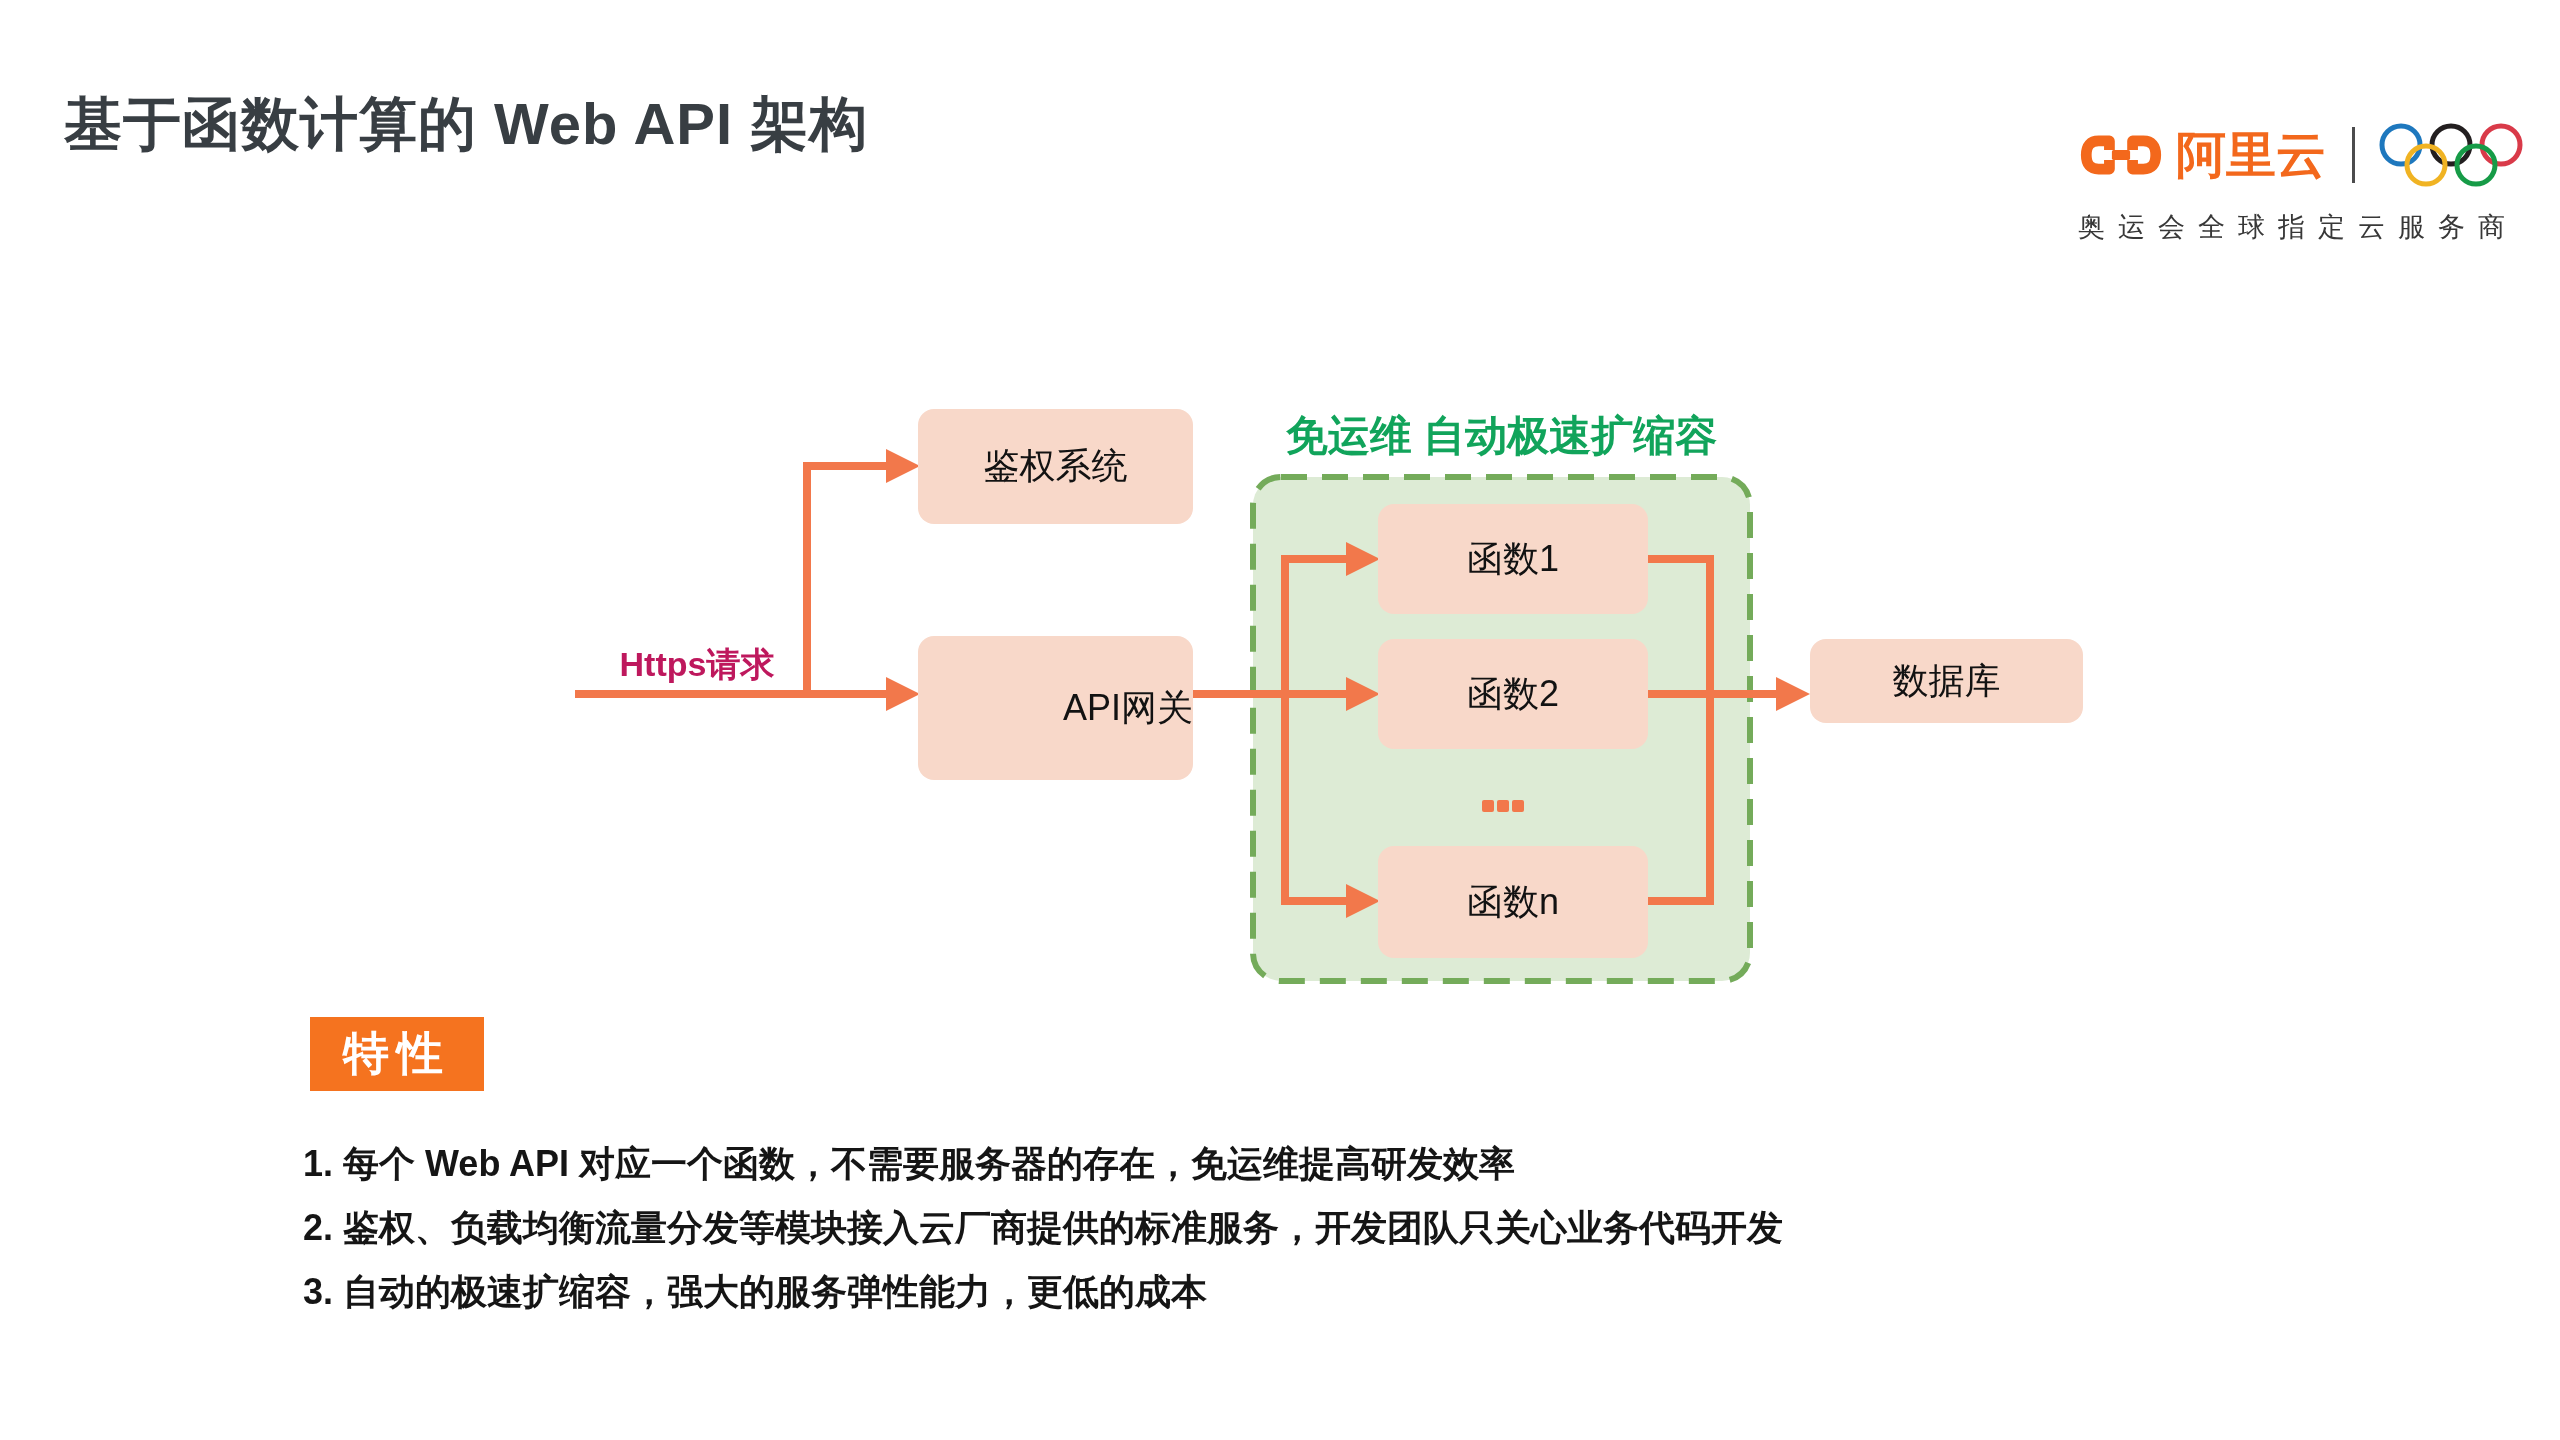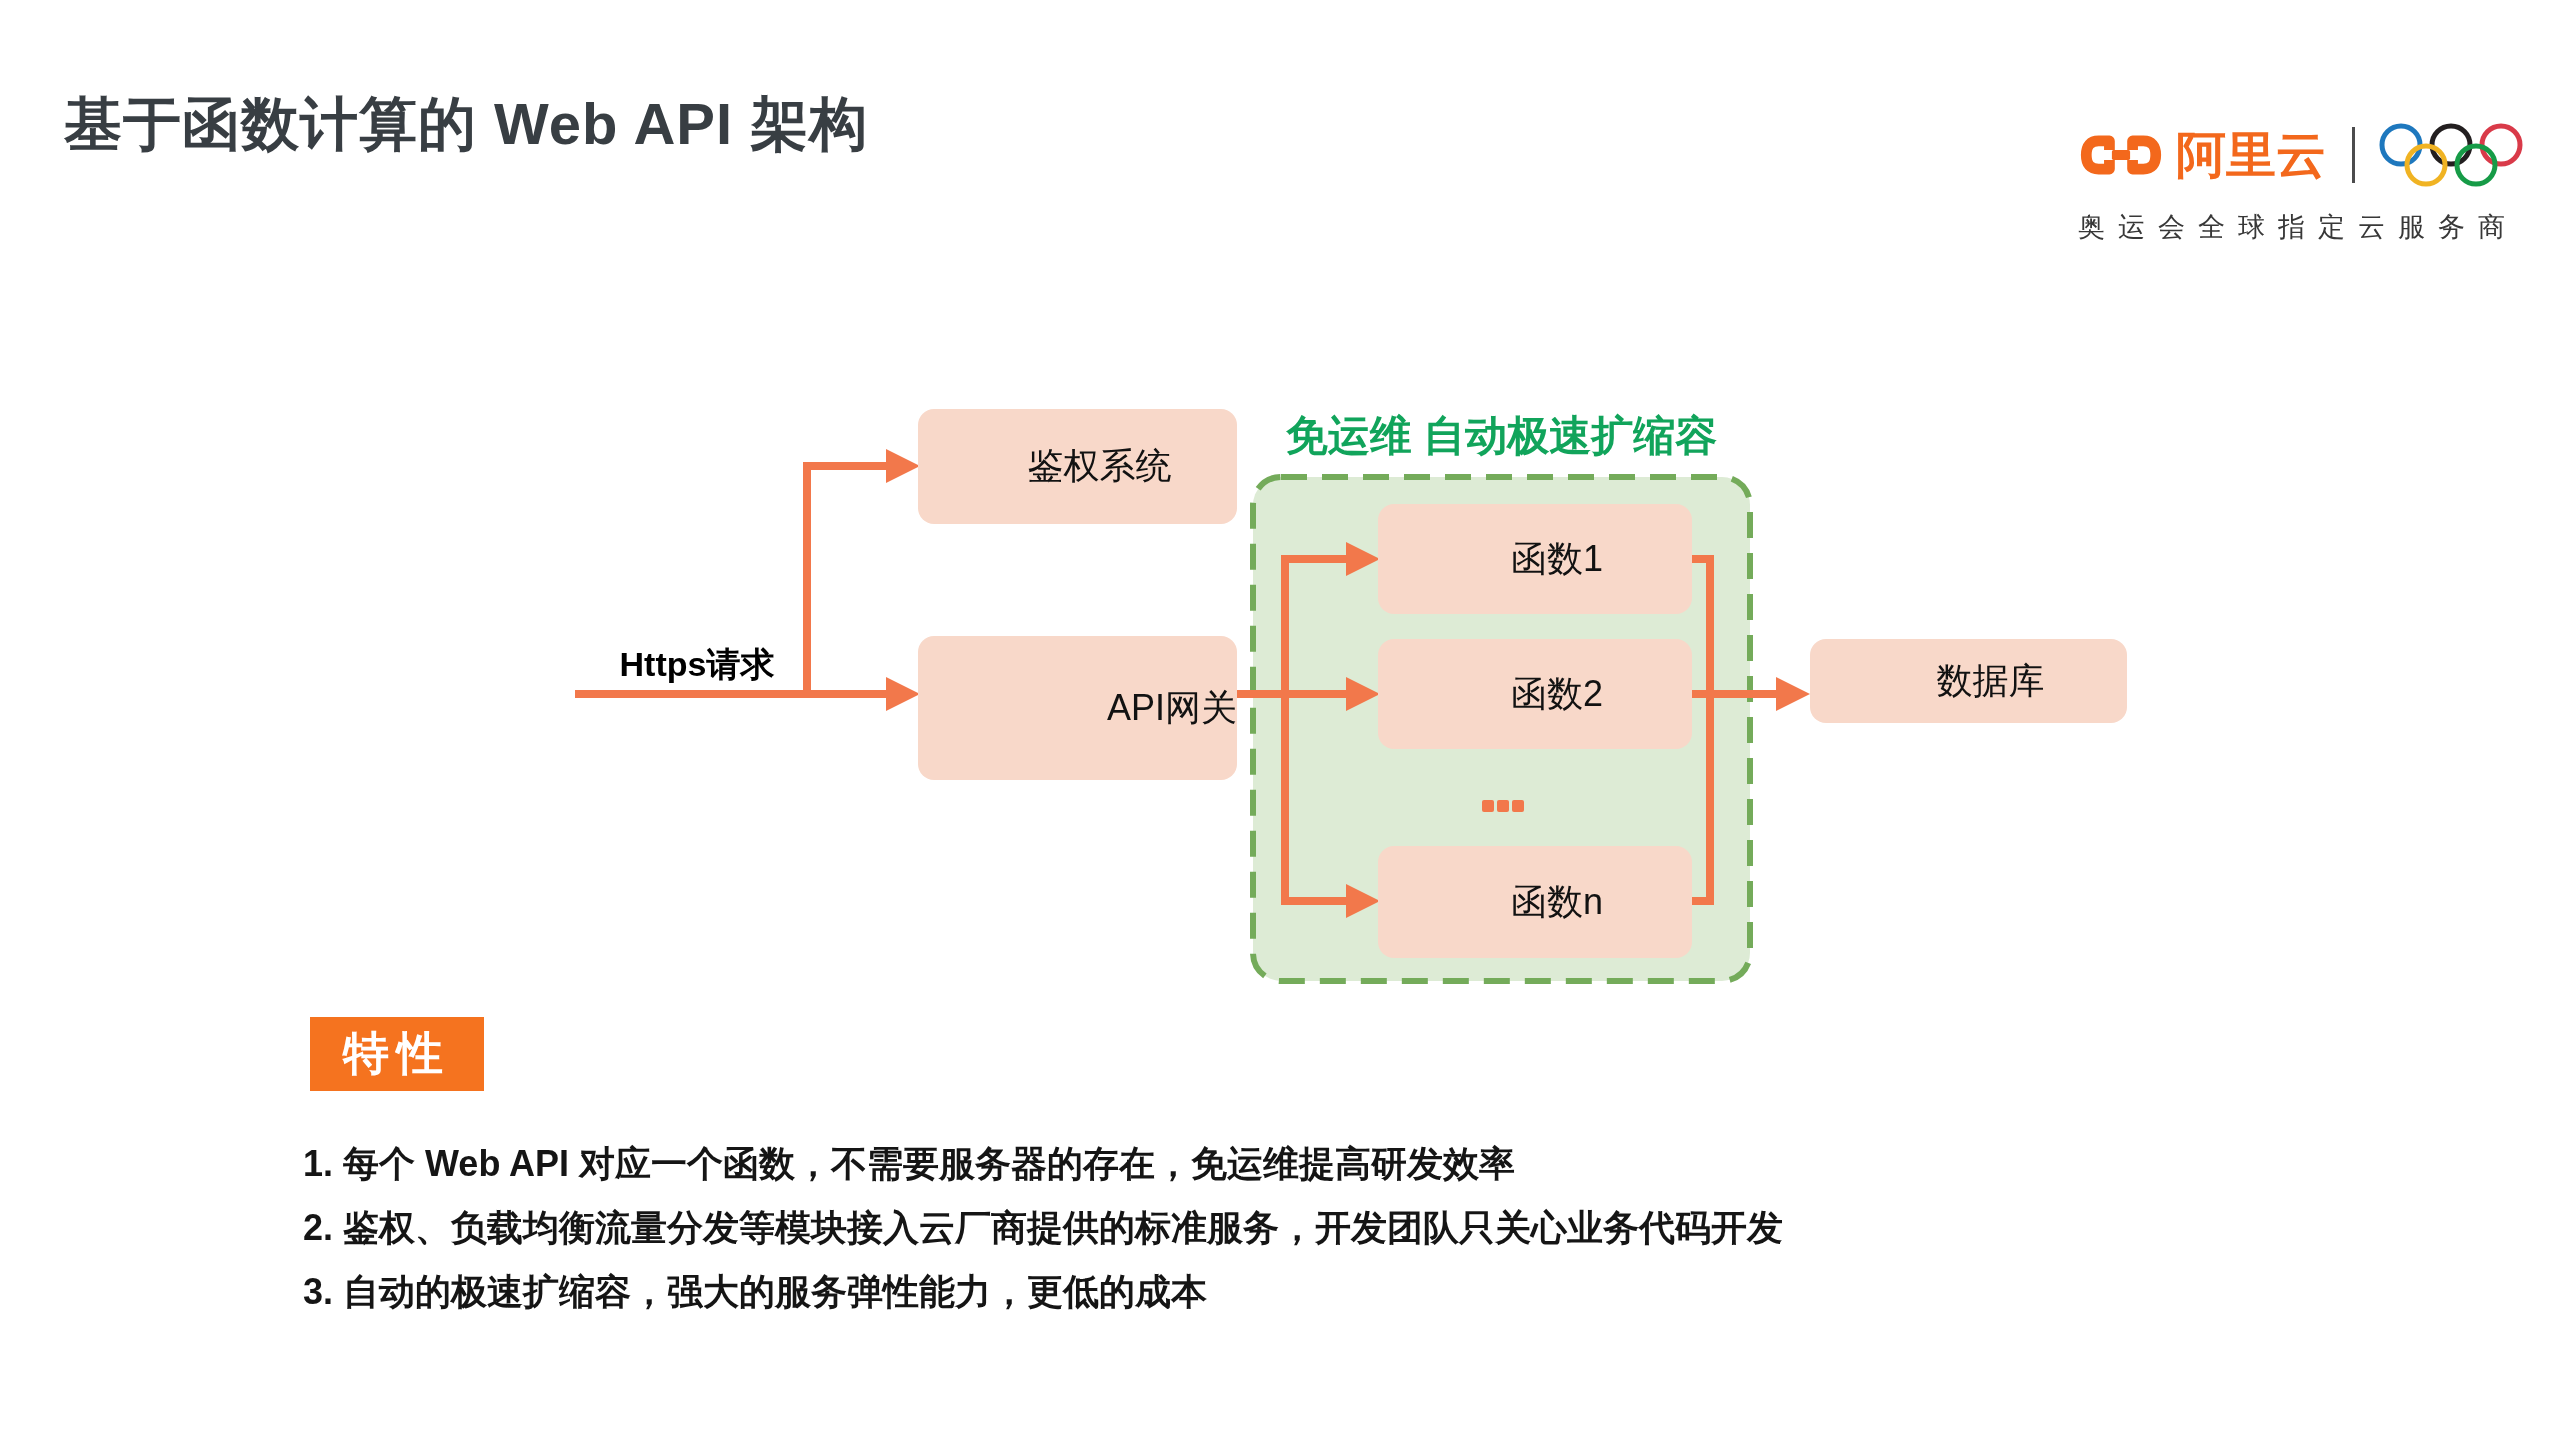--- a/index.html
+++ b/index.html
@@ -21,32 +21,31 @@
     margin-top:28px;font-size:27px;font-weight:500;color:#383838;
     letter-spacing:13px;white-space:nowrap;line-height:1;
   }
   
   .connectors{position:absolute;left:0;top:0;pointer-events:none;}
   .node{
     position:absolute;background:#f8d8c9;border-radius:16px;
     display:flex;flex-direction:column;align-items:center;justify-content:center;
     font-size:36px;font-weight:500;color:#121212;text-align:center;line-height:1.3;
     white-space:nowrap;
-    padding-left:44px;
   }
   .node-client{left:302px;top:610px;width:273px;height:118px;}
   .node-auth{left:918px;top:383px;width:275px;height:115px;}
   .node-gateway{left:918px;top:610px;width:275px;height:144px;align-items:flex-end;}
   .node-fn1{left:1378px;top:478px;width:270px;height:110px;}
   .node-fn2{left:1378px;top:613px;width:270px;height:110px;}
   .node-fnn{left:1378px;top:820px;width:270px;height:112px;}
   .node-db{left:1810px;top:613px;width:273px;height:84px;}
   .edge-label{
     position:absolute;left:592px;top:616px;width:210px;text-align:center;
-    font-size:34px;font-weight:600;color:#000000;white-space:nowrap;
+    font-size:34px;font-weight:600;color:#be185d;white-space:nowrap;
   }
   .container-label{
     position:absolute;left:1253px;top:382px;width:497px;text-align:center;
     font-size:42px;font-weight:700;color:#11a45b;white-space:nowrap;
   }
   
   .feature-badge{
     position:absolute;left:310px;top:991px;width:174px;height:74px;
     background:#f5731f;color:#ffffff;font-size:46px;font-weight:700;
     display:flex;align-items:center;justify-content:center;letter-spacing:8px;padding-left:0;box-sizing:border-box;

